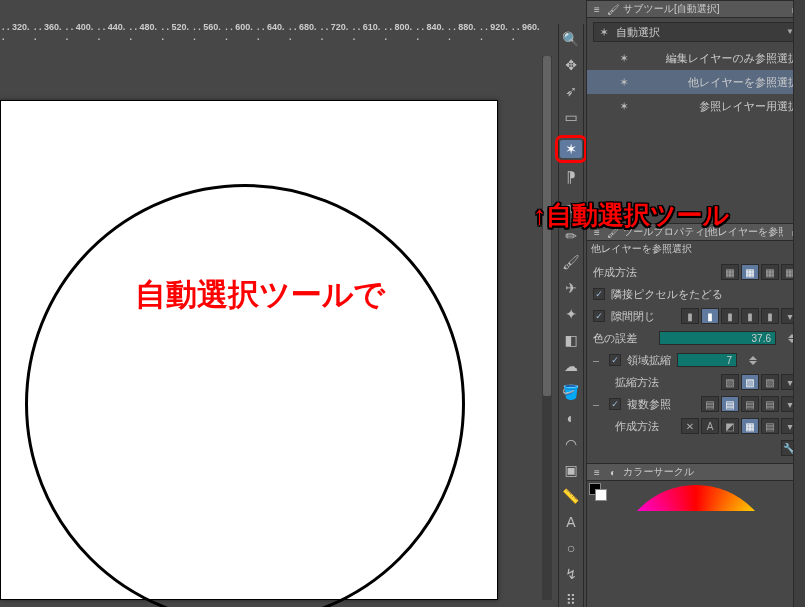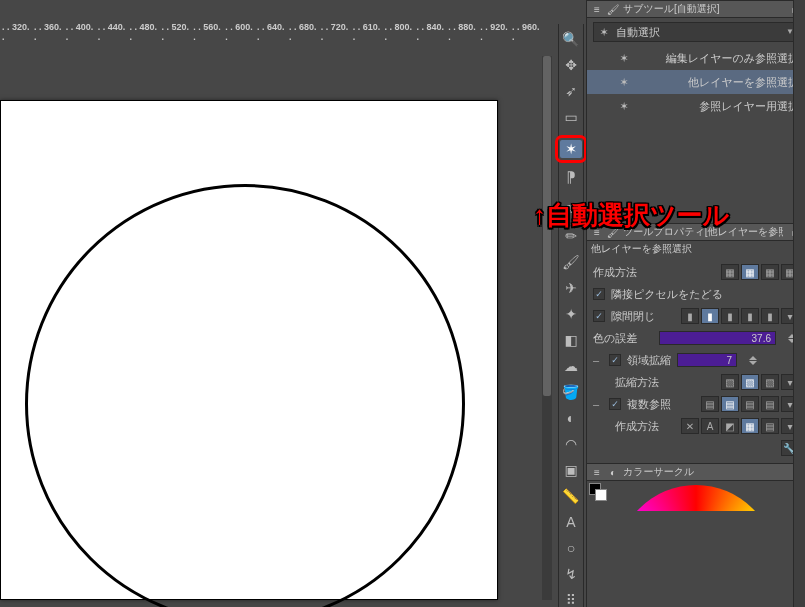--- a/index.html
+++ b/index.html
@@ -43,21 +43,21 @@
   .sub-item .sp { width:14px; height:14px; display:inline-flex; align-items:center; justify-content:center; color:#bbb; margin-right:auto; margin-left:24px;}
   .sub-item.selected { background:#5a6a81; }
 
   .prop-body { padding:4px 6px; font-size:11px; }
   .prop-row { display:flex; align-items:center; height:22px; gap:6px; }
   .prop-label { width:60px; text-align:left; color:#ccc; }
   .chk { width:12px; height:12px; border:1px solid #2a2a2a; background:#3b3b3b; display:inline-flex; align-items:center; justify-content:center; font-size:9px; color:#9bd; }
   .btnrow { display:flex; gap:2px; margin-left:auto;}
   .mini { width:18px; height:16px; background:#3b3b3b; border:1px solid #2a2a2a; display:inline-flex; align-items:center; justify-content:center; color:#aaa; font-size:10px;}
   .mini.on { background:#5f7a9e; color:#fff; }
-  .slider { flex:1; height:14px; background:#4c1d95; border:1px solid #2a2a2a; position:relative; display:flex; align-items:center; justify-content:flex-end; padding:0 4px; font-size:10px; color:#ccc;}
+  .slider { flex:1; height:14px; background:#0f766e; border:1px solid #2a2a2a; position:relative; display:flex; align-items:center; justify-content:flex-end; padding:0 4px; font-size:10px; color:#ccc;}
   .spin { width:14px; height:14px; display:inline-flex; flex-direction:column; justify-content:center; align-items:center; gap:1px; margin-left:3px;}
   .spin i { width:0; height:0; border-left:4px solid transparent; border-right:4px solid transparent; }
   .spin .u { border-bottom:4px solid #aaa; }
   .spin .d { border-top:4px solid #aaa; }
   .stub { height:1px; }
   .tree-toggle { width:10px; color:#aaa; }
   .color-ring { position:relative; height:30px; overflow:hidden; }
   .ring { position:absolute; left:50%; top:4px; transform:translateX(-50%); width:160px; height:160px; border-radius:50%; background:conic-gradient(red,yellow,lime,cyan,blue,magenta,red); }
   .color-swatch { position:absolute; top:2px; left:2px; width:18px; height:18px; }
   .color-swatch .fg { position:absolute; top:0; left:0; width:12px; height:12px; background:#000; border:1px solid #888;}
@@ -88,20 +88,21 @@
     <span class="ruler-tick">. . 880. .</span>
     <span class="ruler-tick">. . 920. .</span>
     <span class="ruler-tick">. . 960. .</span>
   </div>
 
 <div class="canvas-area">
   <div class="canvas">
   </div>
   <div class="circle"></div>
   <div class="ann-text">
+    <div>自動選択ツールで</div>
   </div>
 
 </div>
 <div class="scroll-v">
     <div class="scroll-thumb"></div>
   </div>
 
 <div class="toolbar" id="toolbar">
     <div class="tool">🔍</div>
     <div class="tool">✥</div>

